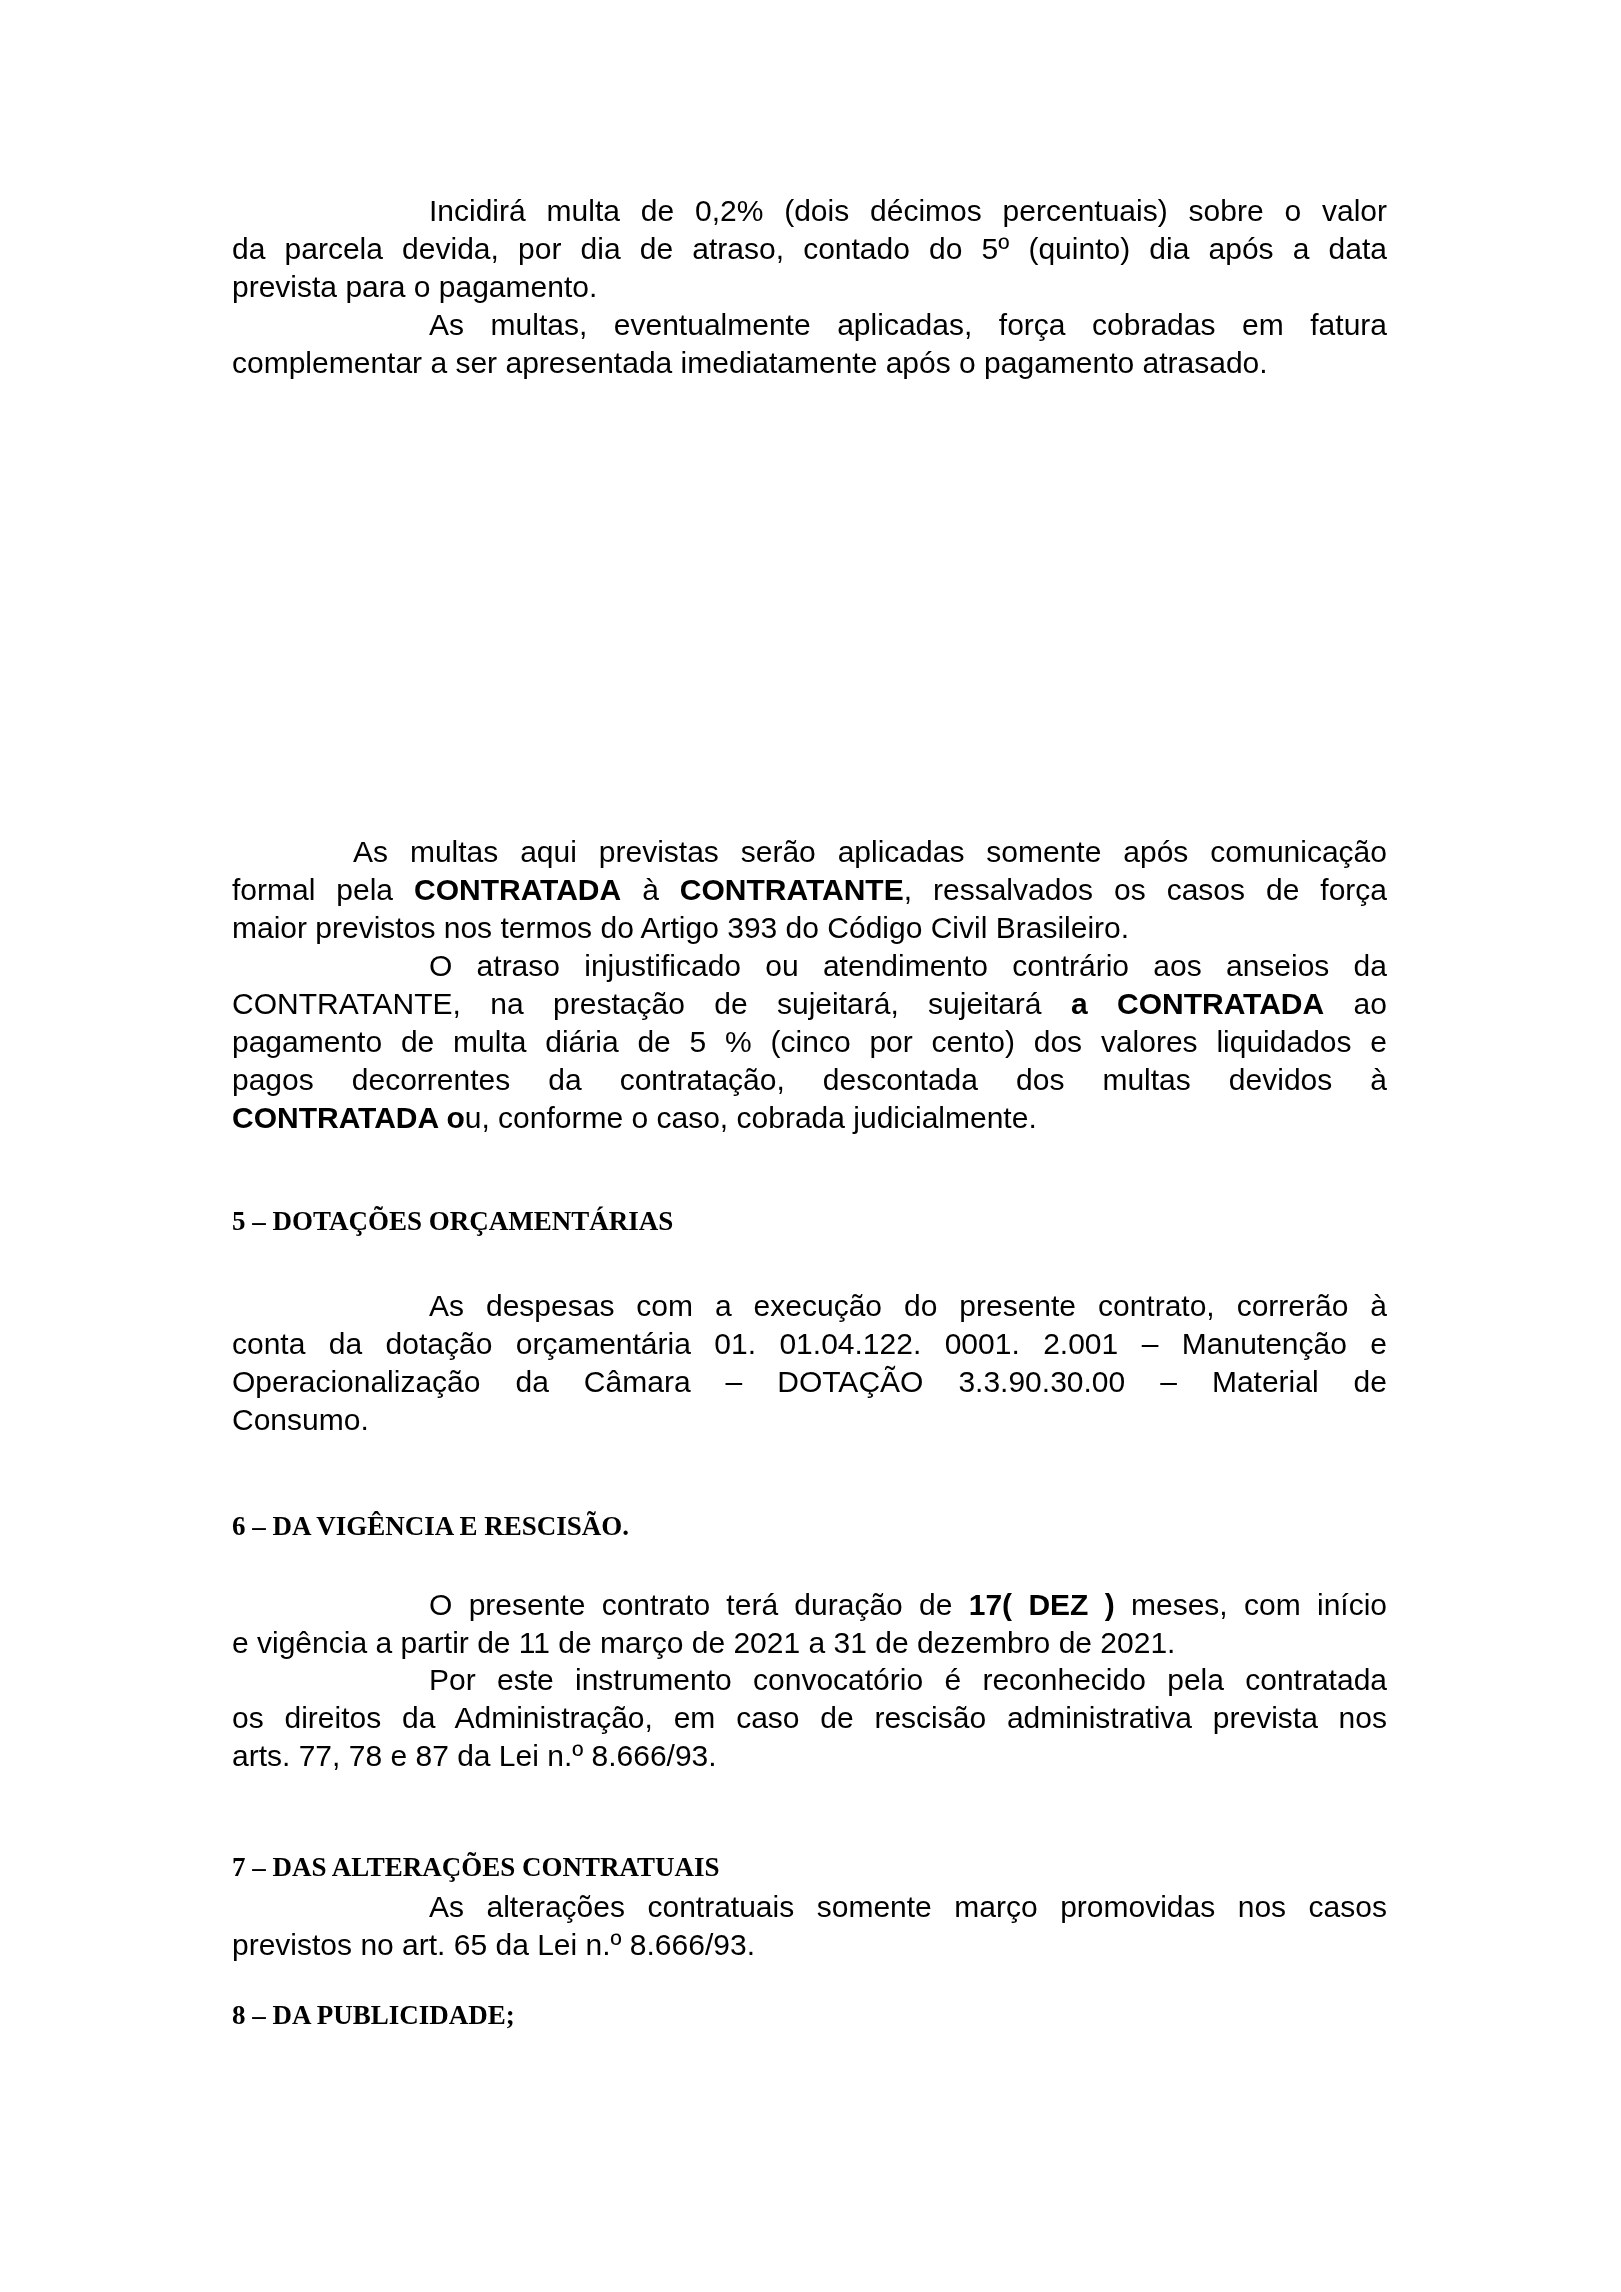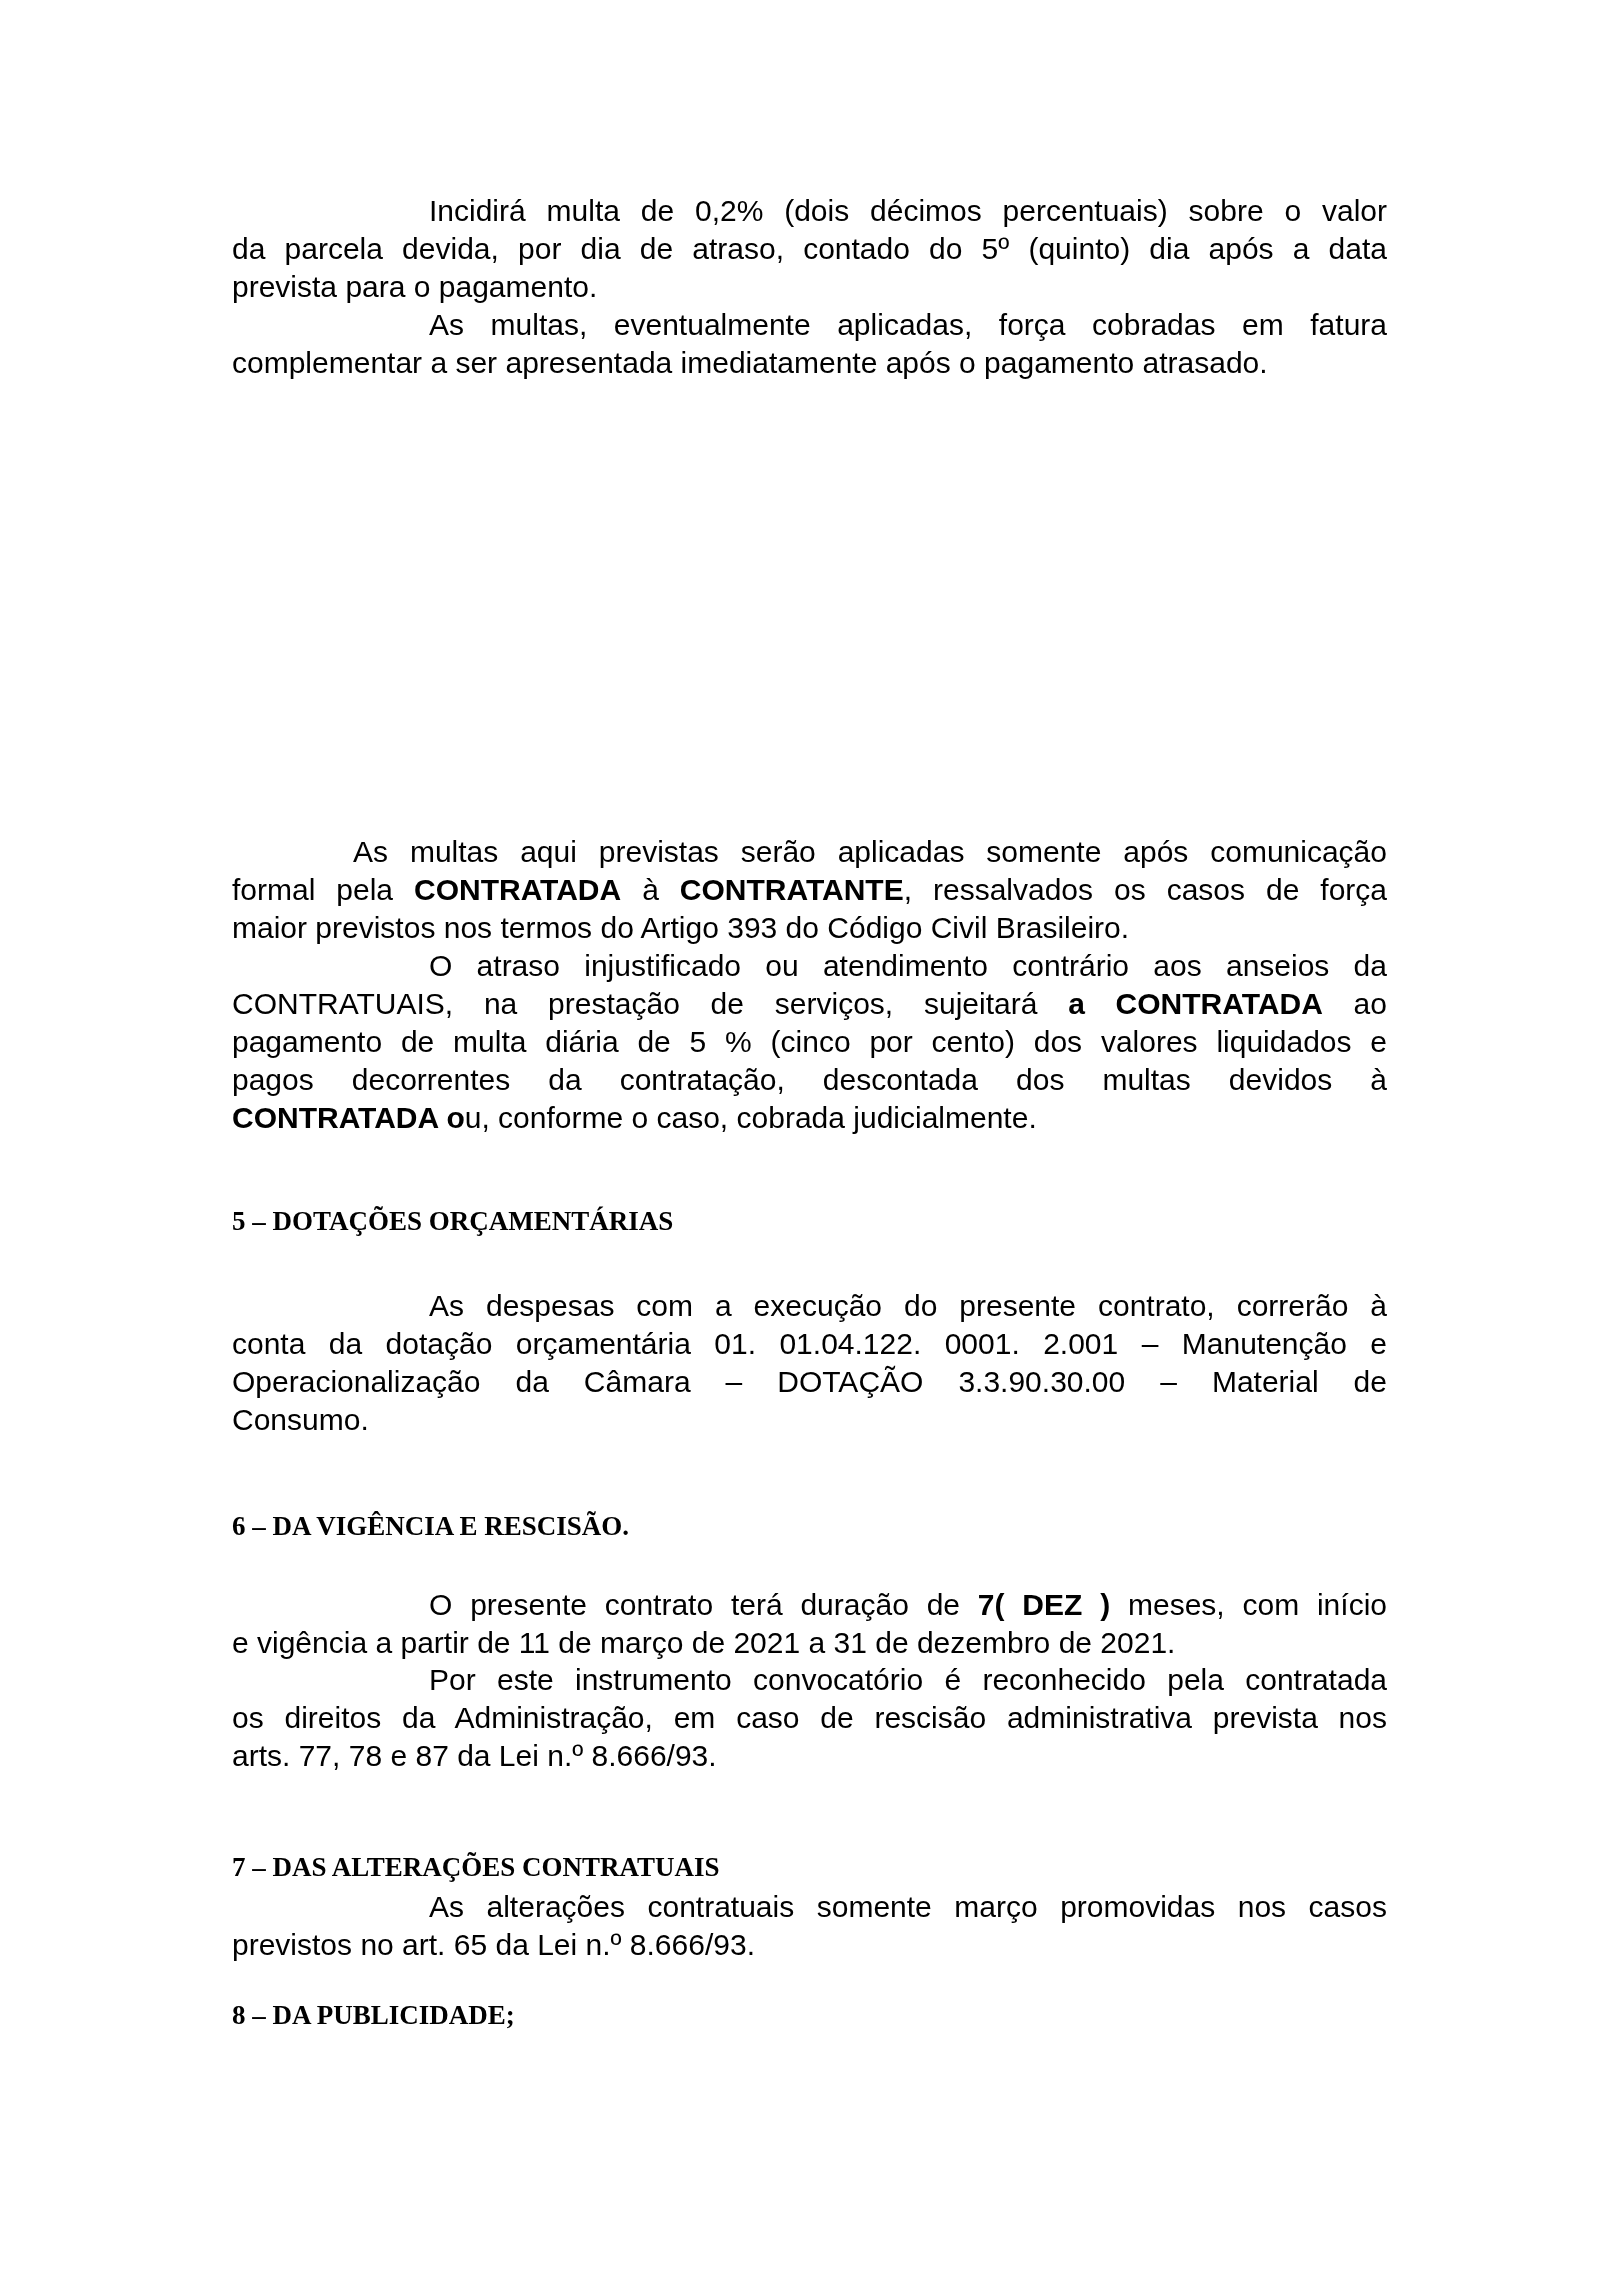--- a/index.html
+++ b/index.html
@@ -59,39 +59,39 @@
       <div class="line jl" style="padding-left: 197px;"><span>As multas, eventualmente aplicadas, força cobradas em fatura</span></div>
       <div class="line ll"><span>complementar a ser apresentada imediatamente após o pagamento atrasado.</span></div>
     </div>
     <div class="block para" style="top: 833px;">
       <div class="line jl" style="padding-left: 121px;"><span>As multas aqui previstas serão aplicadas somente após comunicação</span></div>
       <div class="line jl"><span>formal pela </span><span class="seg-b">CONTRATADA</span><span> à </span><span class="seg-b">CONTRATANTE</span><span>, ressalvados os casos de força</span></div>
       <div class="line ll"><span>maior previstos nos termos do Artigo 393 do Código Civil Brasileiro.</span></div>
     </div>
     <div class="block para" style="top: 947px;">
       <div class="line jl" style="padding-left: 197px;"><span>O atraso injustificado ou atendimento contrário aos anseios da</span></div>
-      <div class="line jl"><span>CONTRATUAIS, na prestação de serviços, sujeitará </span><span class="seg-b">a CONTRATADA</span><span> ao</span></div>
+      <div class="line jl"><span>CONTRATANTE, na prestação de sujeitará, sujeitará </span><span class="seg-b">a CONTRATADA</span><span> ao</span></div>
       <div class="line jl"><span>pagamento de multa diária de 5 % (cinco por cento) dos valores liquidados e</span></div>
       <div class="line jl"><span>pagos decorrentes da contratação, descontada dos multas devidos à</span></div>
       <div class="line ll"><span class="seg-b">CONTRATADA o</span><span>u, conforme o caso, cobrada judicialmente.</span></div>
     </div>
     <div class="block heading" style="top: 1202px;">
       <div class="line ll"><span class="seg-b">5 – DOTAÇÕES ORÇAMENTÁRIAS</span></div>
     </div>
     <div class="block para" style="top: 1287px;">
       <div class="line jl" style="padding-left: 197px;"><span>As despesas com a execução do presente contrato, correrão à</span></div>
       <div class="line jl"><span>conta da dotação orçamentária 01. 01.04.122. 0001. 2.001 – Manutenção e</span></div>
       <div class="line jl"><span>Operacionalização da Câmara – DOTAÇÃO 3.3.90.30.00 – Material de</span></div>
       <div class="line ll"><span>Consumo.</span></div>
     </div>
     <div class="block heading" style="top: 1507px;">
       <div class="line ll"><span class="seg-b">6 – DA VIGÊNCIA E RESCISÃO.</span></div>
     </div>
     <div class="block para" style="top: 1586px;">
-      <div class="line jl" style="padding-left: 197px;"><span>O presente contrato terá duração de </span><span class="seg-b">7( DEZ )</span><span> meses, com início</span></div>
+      <div class="line jl" style="padding-left: 197px;"><span>O presente contrato terá duração de </span><span class="seg-b">17( DEZ )</span><span> meses, com início</span></div>
       <div class="line ll"><span>e vigência a partir de 11 de março de 2021 a 31 de dezembro de 2021.</span></div>
     </div>
     <div class="block para" style="top: 1661px;">
       <div class="line jl" style="padding-left: 197px;"><span>Por este instrumento convocatório é reconhecido pela contratada</span></div>
       <div class="line jl"><span>os direitos da Administração, em caso de rescisão administrativa prevista nos</span></div>
       <div class="line ll"><span>arts. 77, 78 e 87 da Lei n.º 8.666/93.</span></div>
     </div>
     <div class="block heading" style="top: 1848px;">
       <div class="line ll"><span class="seg-b">7 – DAS ALTERAÇÕES CONTRATUAIS</span></div>
     </div>

